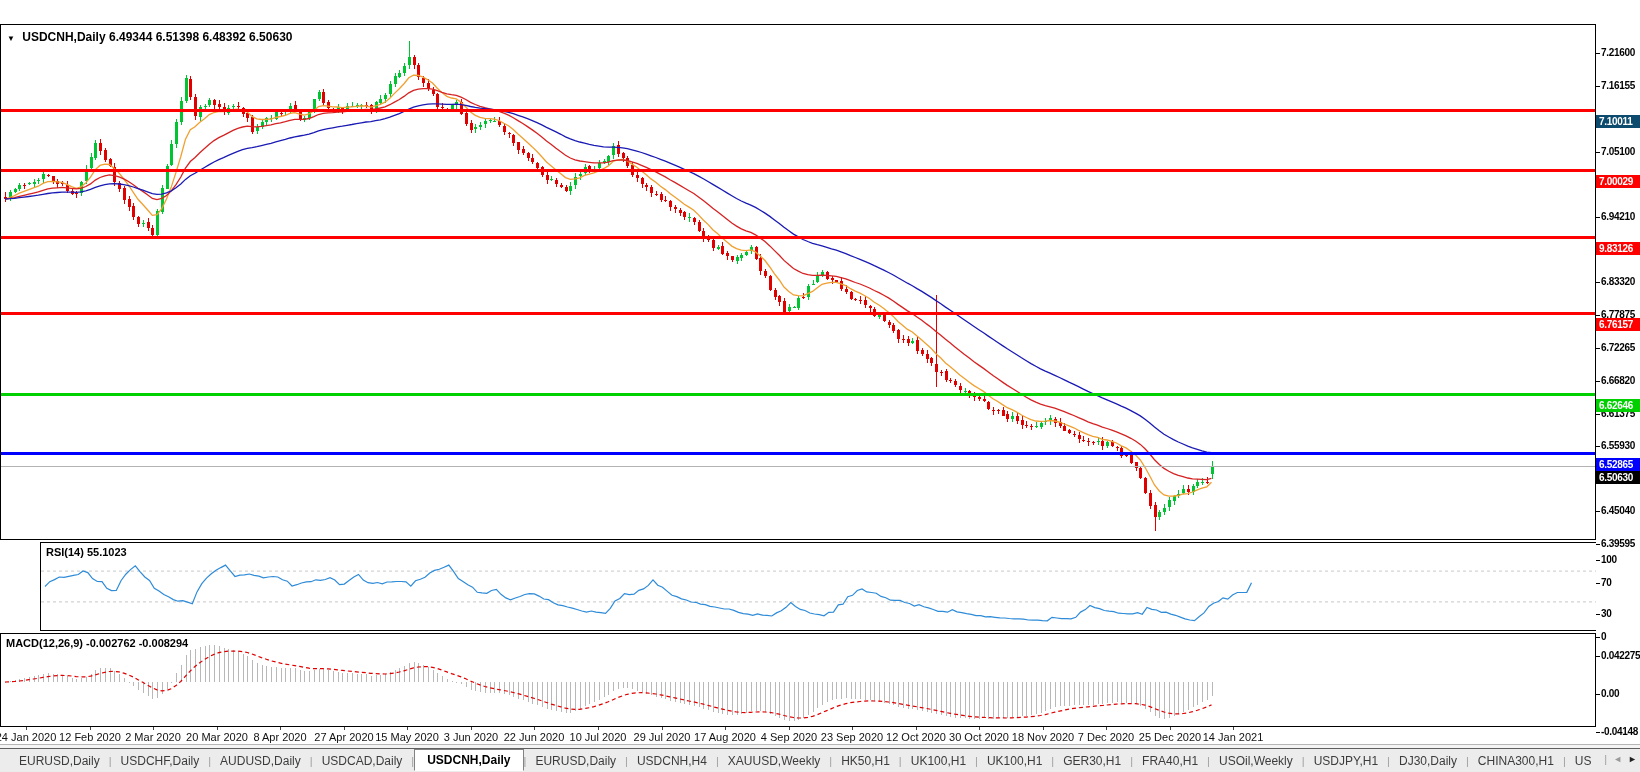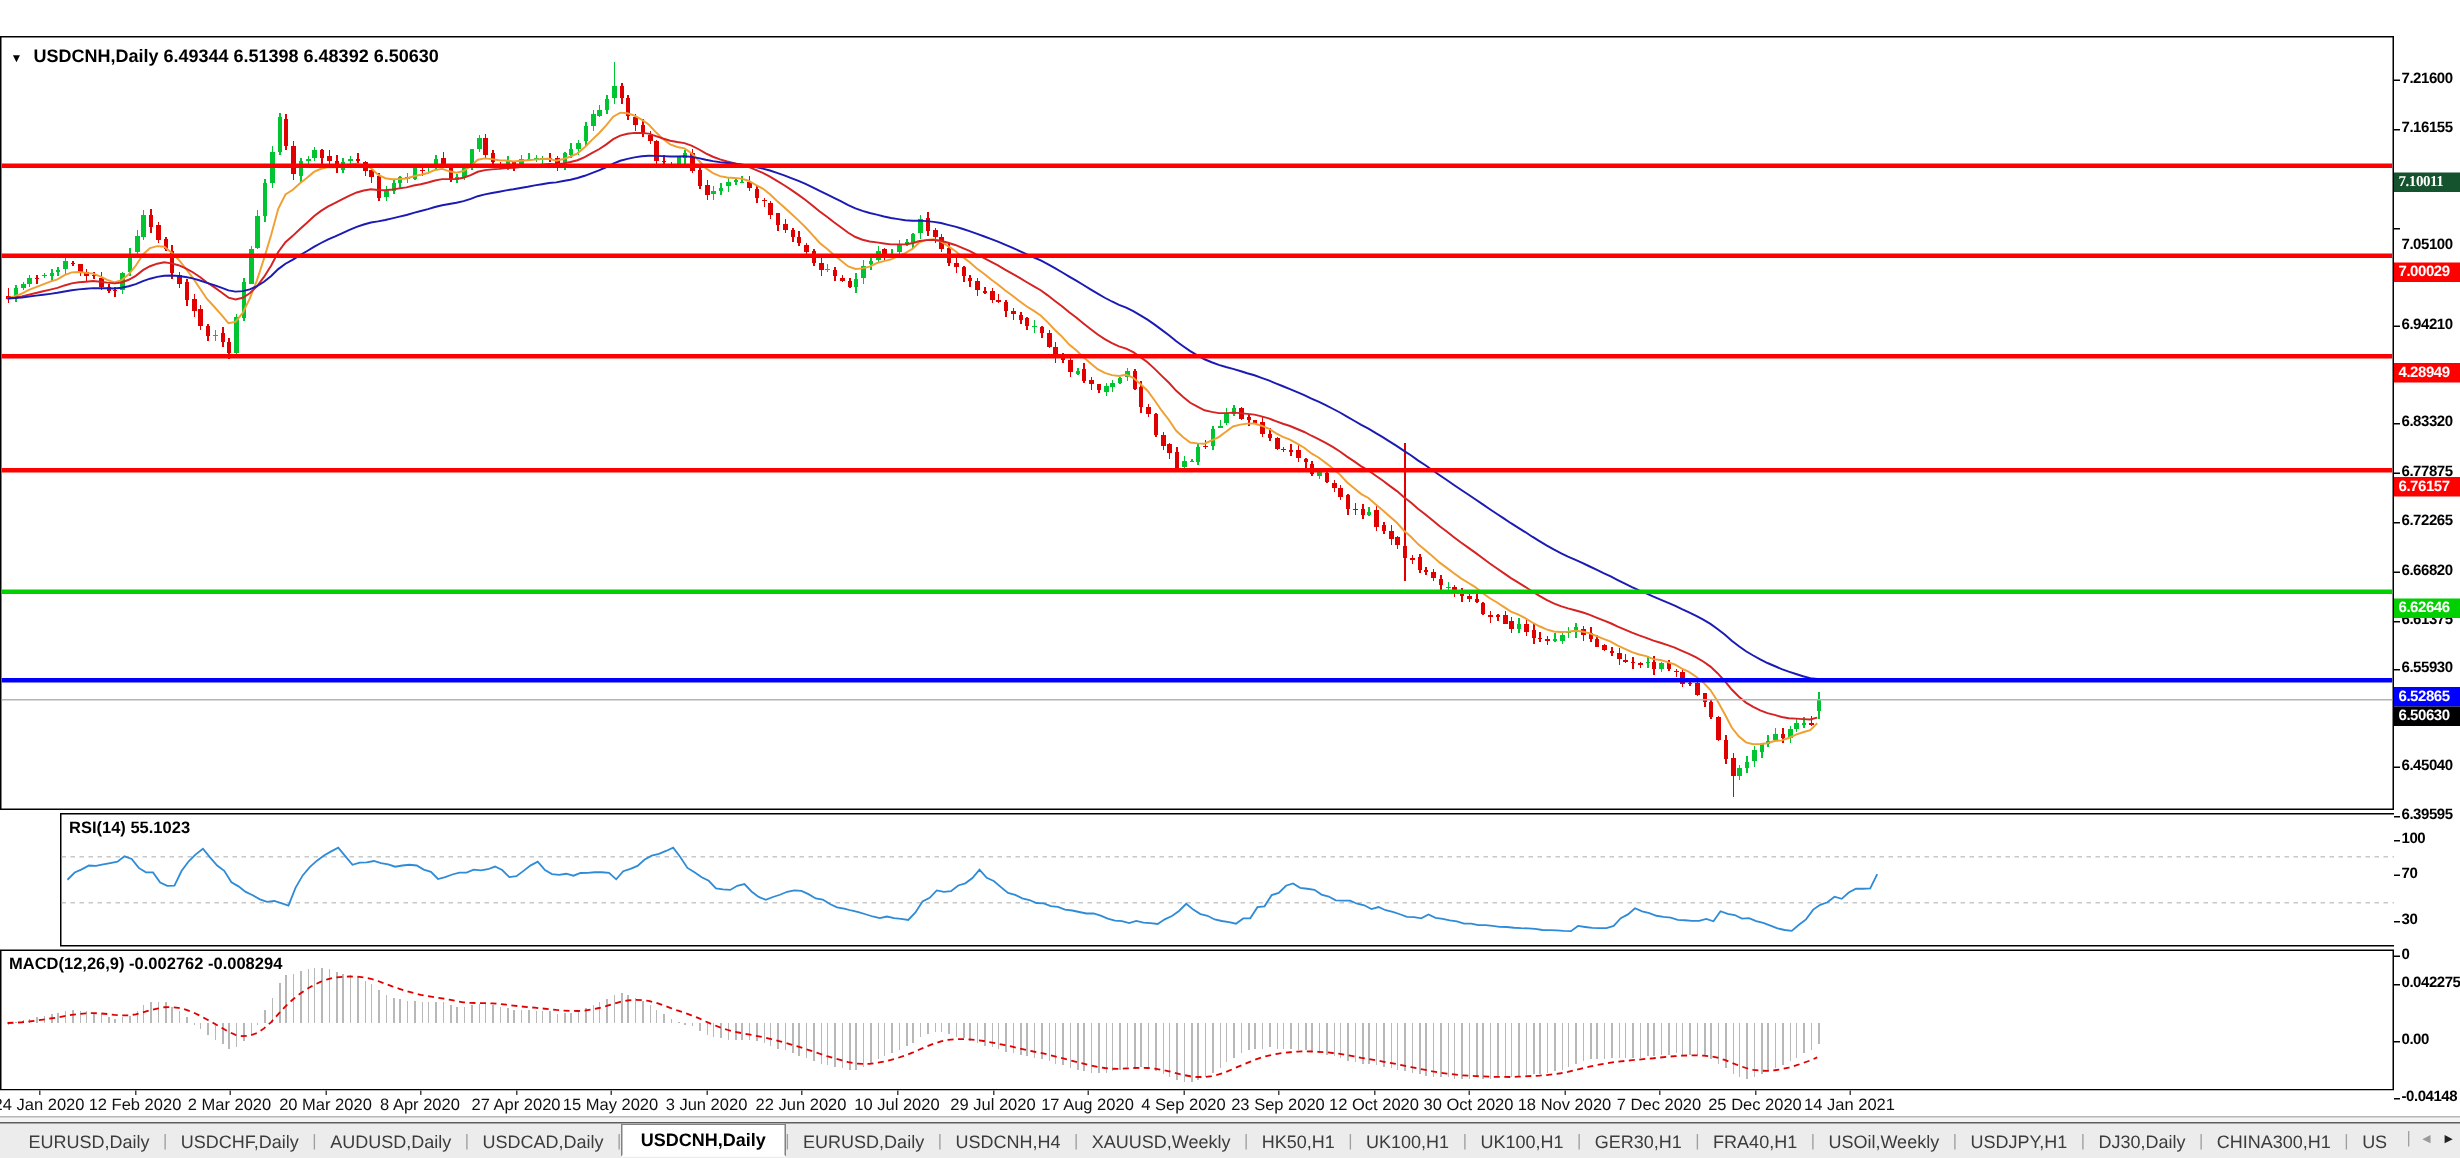--- a/index.html
+++ b/index.html
@@ -866,42 +866,42 @@
         <polyline points="4.0,48.0 8.8,47.8 13.5,47.5 18.3,47.0 23.0,46.4 27.8,45.7 32.5,45.0 37.3,44.3 42.0,43.4 46.8,42.6 51.5,42.0 56.3,41.6 61.0,41.4 65.8,41.6 70.5,42.0 75.3,42.6 80.0,42.9 84.8,42.9 89.5,42.2 94.3,40.9 99.0,39.5 103.8,38.4 108.5,37.5 113.3,37.4 118.0,37.9 122.8,39.1 127.5,40.8 132.3,43.1 137.0,45.7 141.8,48.3 146.5,51.1 151.3,53.8 156.0,55.9 160.8,56.8 165.5,56.4 170.3,54.7 175.0,51.6 179.8,47.4 184.5,42.1 189.3,36.9 194.0,32.5 198.8,28.7 203.5,25.4 208.3,22.6 213.0,20.4 217.8,18.7 222.5,17.7 227.3,17.2 232.0,17.0 236.8,17.1 241.5,17.6 246.3,18.5 251.0,20.0 255.8,21.8 260.5,23.6 265.3,25.2 270.0,26.8 274.8,28.0 279.5,29.2 284.3,30.1 289.0,30.9 293.8,31.6 298.5,32.4 303.3,33.4 308.0,34.2 312.8,34.6 317.5,34.7 322.3,34.7 327.0,34.9 331.8,35.3 336.5,35.8 341.3,36.4 346.0,36.9 350.8,37.4 355.5,37.8 360.3,38.3 365.0,38.7 369.8,39.3 374.5,39.7 379.3,39.9 384.0,40.0 388.8,39.7 393.5,39.0 398.3,38.0 403.0,36.8 407.8,35.3 412.5,33.9 417.3,33.0 422.0,32.6 426.8,32.7 431.5,33.3 436.3,34.5 441.0,36.1 445.8,37.9 450.5,39.6 455.3,41.2 460.0,42.9 464.8,44.8 469.5,47.0 474.3,49.1 479.0,50.9 483.8,52.5 488.5,53.8 493.3,54.7 498.0,55.6 502.8,56.5 507.5,57.4 512.3,58.5 517.0,59.7 521.8,61.0 526.5,62.4 531.3,63.8 536.0,65.3 540.8,66.9 545.5,68.5 550.3,70.1 555.0,71.5 559.8,72.8 564.5,74.1 569.3,75.0 574.0,75.3 578.8,75.3 583.5,74.6 588.3,73.7 593.0,72.6 597.8,71.2 602.5,69.6 607.3,67.8 612.0,65.7 616.8,63.6 621.5,61.8 626.3,60.3 631.0,59.3 635.8,58.8 640.5,58.7 645.3,58.9 650.0,59.4 654.8,60.0 659.5,60.9 664.3,61.8 669.0,62.8 673.8,63.8 678.5,64.9 683.3,66.0 688.0,67.0 692.8,67.9 697.5,69.0 702.3,70.2 707.0,71.4 711.8,72.7 716.5,73.9 721.3,75.1 726.0,76.2 730.8,77.2 735.5,78.0 740.3,78.5 745.0,78.6 749.8,78.3 754.5,78.0 759.3,77.9 764.0,78.0 768.8,78.4 773.5,79.2 778.3,80.2 783.0,81.5 787.8,82.6 792.5,83.5 797.3,84.0 802.0,84.0 806.8,83.4 811.5,82.3 816.3,80.7 821.0,78.6 825.8,76.6 830.5,74.6 835.3,72.6 840.0,71.0 844.8,69.7 849.5,68.7 854.3,68.0 859.0,67.5 863.8,67.1 868.5,66.9 873.3,67.0 878.0,67.2 882.8,67.5 887.5,68.0 892.3,68.6 897.0,69.4 901.8,70.3 906.5,71.2 911.3,72.0 916.0,72.8 920.8,73.7 925.5,74.5 930.3,75.4 935.0,76.4 939.8,77.4 944.5,78.4 949.3,79.3 954.0,80.2 958.8,81.0 963.5,81.7 968.3,82.3 973.0,82.8 977.8,83.1 982.5,83.4 987.3,83.6 992.0,83.8 996.8,83.9 1001.5,83.9 1006.3,84.0 1011.0,83.8 1015.8,83.6 1020.5,83.3 1025.3,83.1 1030.0,82.7 1034.8,82.2 1039.5,81.5 1044.3,80.6 1049.0,79.4 1053.8,78.2 1058.5,77.1 1063.3,76.1 1068.0,75.2 1072.8,74.4 1077.5,73.8 1082.3,73.3 1087.0,72.8 1091.8,72.4 1096.5,71.9 1101.3,71.5 1106.0,71.0 1110.8,70.5 1115.5,70.1 1120.3,69.8 1125.0,69.6 1129.8,69.6 1134.5,69.7 1139.3,70.2 1144.0,71.1 1148.8,72.6 1153.5,74.5 1158.3,76.4 1163.0,78.0 1167.8,79.2 1172.5,79.8 1177.3,79.9 1182.0,79.5 1186.8,78.8 1191.5,77.7 1196.3,76.3 1201.0,74.7 1205.8,73.0 1210.5,70.9" fill="none" stroke="#e00000" stroke-width="1.2" stroke-dasharray="4 3"></polyline>
       </svg>
   </div>
 
   <div id="price-axis">
       <div class="axis-tick" style="top: 41px;"></div>
       <div class="axis-label" style="top: 34px;">7.21600</div>
       <div class="axis-tick" style="top: 74px;"></div>
       <div class="axis-label" style="top: 67px;">7.16155</div>
       <div class="axis-tick" style="top: 140px;"></div>
-      <div class="axis-label" style="top: 133px; margin-top: 12px;">7.05100</div>
+      <div class="axis-label" style="top: 133px;">7.05100</div>
       <div class="axis-tick" style="top: 205px;"></div>
       <div class="axis-label" style="top: 198px;">6.94210</div>
       <div class="axis-tick" style="top: 270px;"></div>
       <div class="axis-label" style="top: 263px;">6.83320</div>
       <div class="axis-tick" style="top: 303px;"></div>
       <div class="axis-label" style="top: 296px;">6.77875</div>
       <div class="axis-tick" style="top: 336px;"></div>
       <div class="axis-label" style="top: 329px;">6.72265</div>
       <div class="axis-tick" style="top: 369px;"></div>
       <div class="axis-label" style="top: 362px;">6.66820</div>
       <div class="axis-tick" style="top: 402px;"></div>
       <div class="axis-label" style="top: 395px;">6.61375</div>
       <div class="axis-tick" style="top: 434px;"></div>
       <div class="axis-label" style="top: 427px;">6.55930</div>
       <div class="axis-tick" style="top: 499px;"></div>
       <div class="axis-label" style="top: 492px;">6.45040</div>
       <div class="axis-tick" style="top: 532px;"></div>
       <div class="axis-label" style="top: 525px;">6.39595</div>
-      <div class="line-label" style="top: 103px; background: #14532d; font-family: Liberation Serif, serif;">7.10011</div>
+      <div class="line-label" style="top: 103px; background: #0c4a6e;">7.10011</div>
       <div class="line-label" style="top: 163px; background: rgb(255, 0, 0);">7.00029</div>
-      <div class="line-label" style="top: 230px; background: rgb(255, 0, 0);">4.28949</div>
+      <div class="line-label" style="top: 230px; background: rgb(255, 0, 0);">9.83126</div>
       <div class="line-label" style="top: 306px; background: rgb(255, 0, 0);">6.76157</div>
       <div class="line-label" style="top: 387px; background: rgb(0, 208, 0);">6.62646</div>
       <div class="line-label" style="top: 446px; background: rgb(0, 0, 255);">6.52865</div>
       <div class="line-label" style="top: 459px; background: rgb(0, 0, 0);">6.50630</div>
       <div class="axis-tick" style="top: 548px;"></div>
       <div class="axis-label" style="top: 541px;">100</div>
       <div class="axis-tick" style="top: 571px;"></div>
       <div class="axis-label" style="top: 564px;">70</div>
       <div class="axis-tick" style="top: 602px;"></div>
       <div class="axis-label" style="top: 595px;">30</div>

